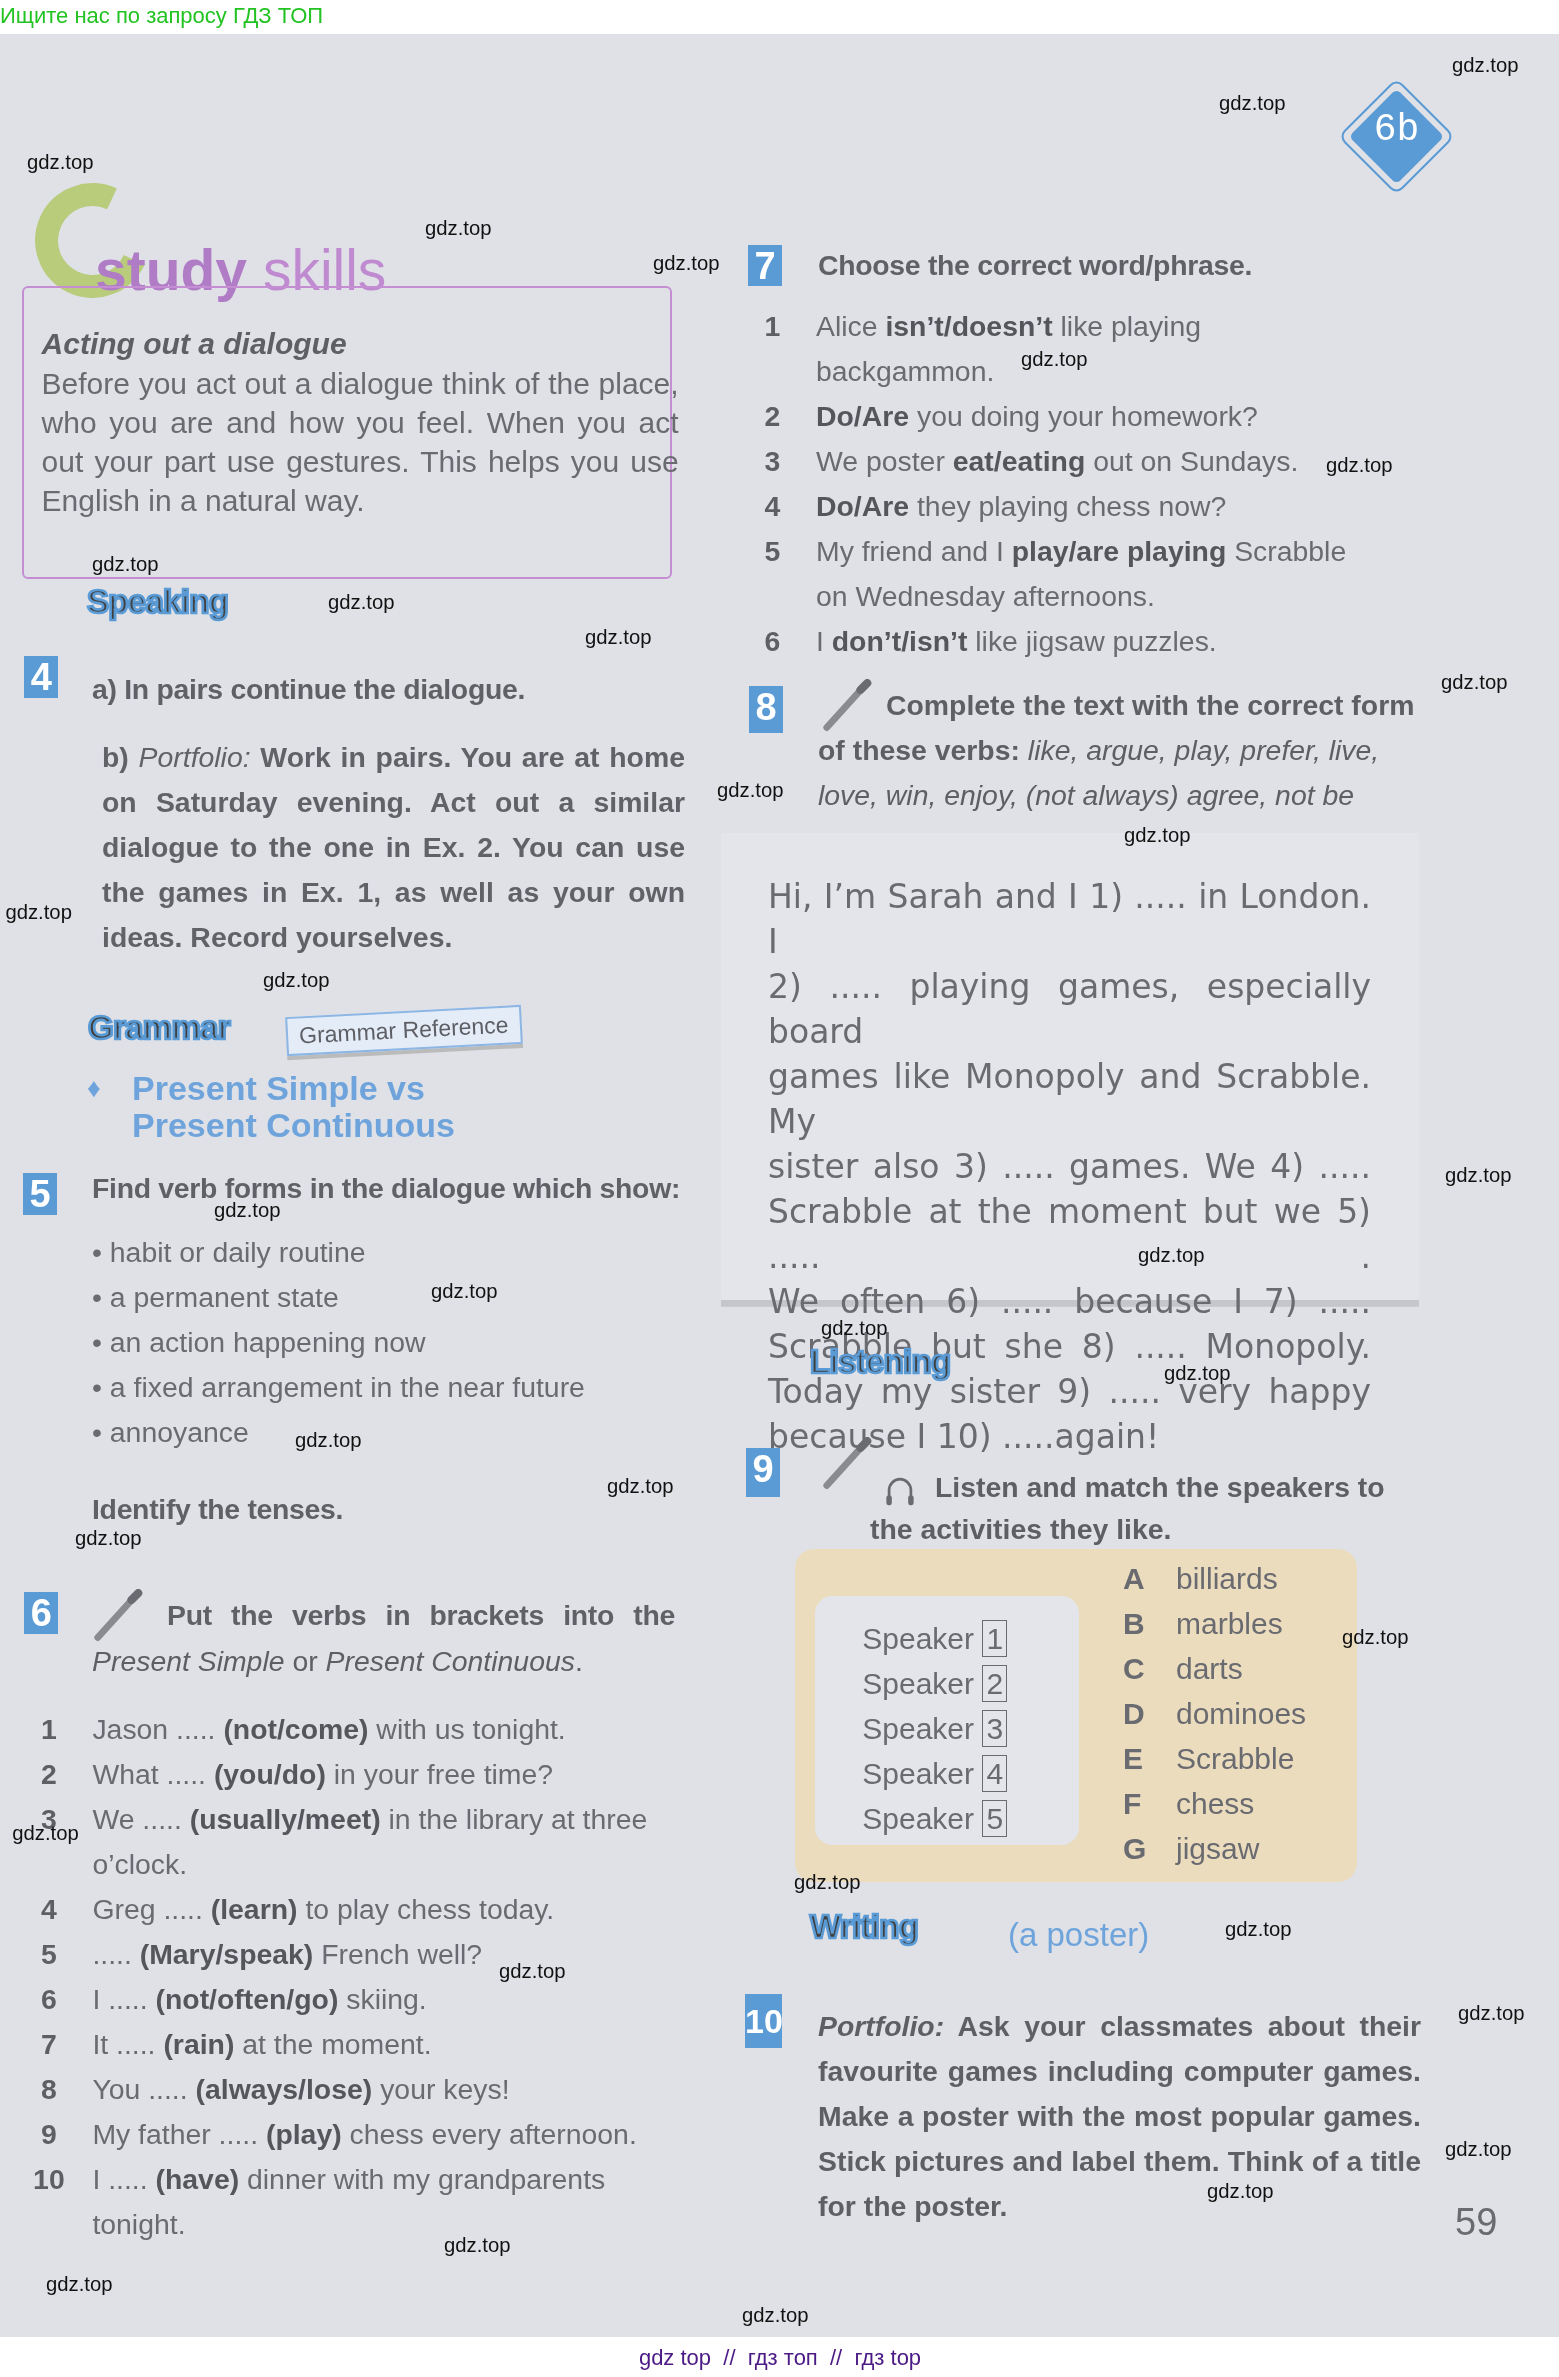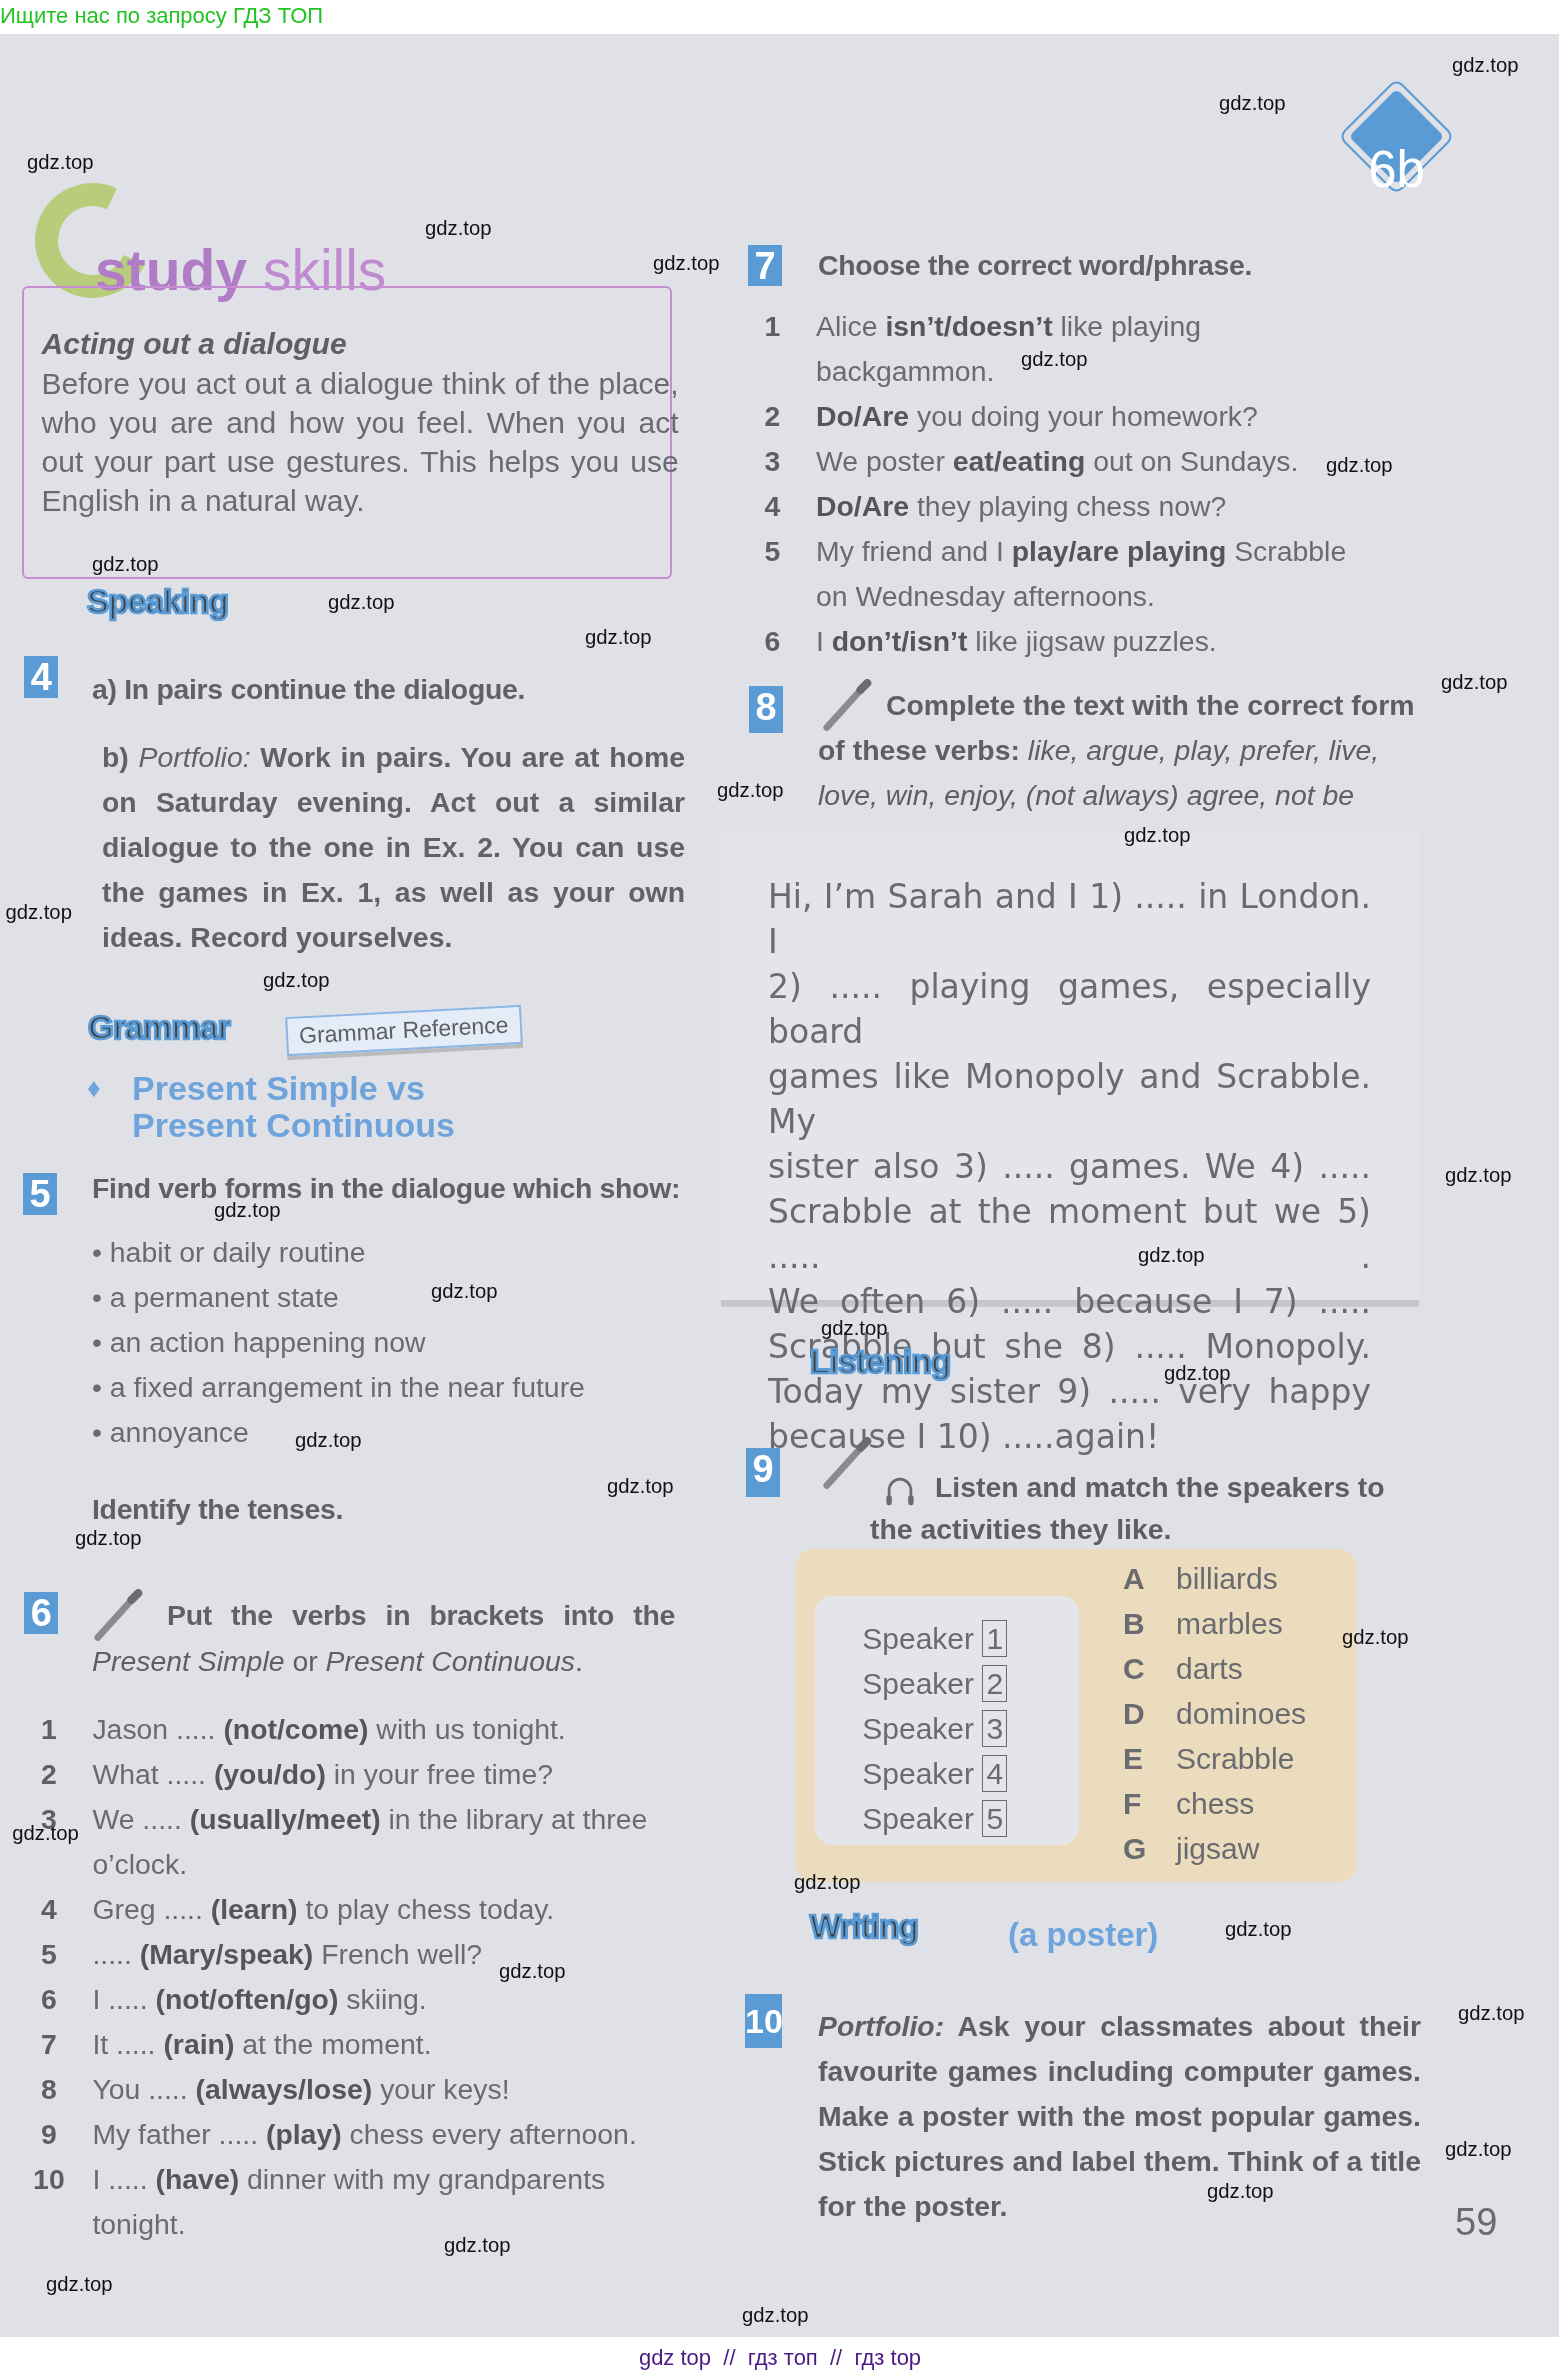--- a/index.html
+++ b/index.html
@@ -25,21 +25,21 @@
   <span>Ищите нас по запросу ГДЗ ТОП</span>
 </div>
 
 <div class="page">
 
   <div style="position:absolute; left:1329px; top:35px; width:135px; height:135px;">
     <svg width="135" height="135" viewBox="0 0 200 200" style="position:absolute;left:0;top:0;">
       <rect x="40" y="40" width="120" height="120" rx="12" transform="rotate(45 100 100)" fill="none" stroke="#5b9bd5" stroke-width="3"></rect>
       <rect x="50" y="50" width="100" height="100" rx="8" transform="rotate(45 100 100)" fill="#5b9bd5"></rect>
     </svg>
-    <div style="position:absolute;left:0;top:39px;width:135px;text-align:center;color:#fff;font-size:51px;font-family:Liberation Sans, sans-serif;margin-top:32px;">6b</div>
+    <div style="position:absolute;left:0;top:39px;width:135px;text-align:center;color:#fff;font-size:38px;font-family:Liberation Mono, monospace;">6b</div>
   </div>
 
   <div style="position:absolute; left:35px; top:149px; width:115px; height:115px; border-radius:50%; border:23px solid #b8cc7c; box-sizing:border-box; border-right-color:transparent; transform:rotate(-20deg);"></div>
   <div style="position:absolute; left:95px; top:203px; font-size:57px; white-space:nowrap;">
     <span style="font-weight:bold;color:#b07cc6;">study</span>
     <span style="color:#c08ad0;">skills</span>
   </div>
   <div style="position:absolute; left:22px; top:252px; width:650px; height:293px; border:2.7px solid #c58ed3; border-radius:6px; box-sizing:border-box;">
     <div style="position:absolute;left:17.6px;top:39px;font-size:30px;font-style:italic;font-weight:bold;color:#5e5f64;">Acting out a dialogue</div>
     <div style="position:absolute;left:17.6px;top:76px;width:637px;font-size:30px;line-height:39px;color:#6a6b70;text-align:justify;">Before you act out a dialogue think of the place, who you are and how you feel. When you act out your part use gestures. This helps you use English in a natural way.</div>
@@ -160,21 +160,21 @@
       <div><b style="display:inline-block;width:53px;">B</b><span>marbles</span></div>
       <div><b style="display:inline-block;width:53px;">C</b><span>darts</span></div>
       <div><b style="display:inline-block;width:53px;">D</b><span>dominoes</span></div>
       <div><b style="display:inline-block;width:53px;">E</b><span>Scrabble</span></div>
       <div><b style="display:inline-block;width:53px;">F</b><span>chess</span></div>
       <div><b style="display:inline-block;width:53px;">G</b><span>jigsaw</span></div>
     </div>
   </div>
 
   <div class="section-title" style="left:810px; top:1874px;">Writing</div>
-  <div style="position:absolute; left:1008px; top:1882px; font-size:33px; font-weight:bold; color:#6ea4db;">(a poster)</div>
+  <div style="position:absolute; left:1008px; top:1882px; font-size:33px; font-weight:normal; color:#6ea4db;">(a poster)</div>
 
   <div class="num-box wide" style="left:745px; top:1960px; height:54px; line-height:54px;">10</div>
   <div style="position:absolute; left:818px; top:1970px; width:603px; font-size:28.4px; font-weight:bold; line-height:45px; color:#5e5f64; text-align:justify;">
     <i>Portfolio:</i><span> Ask your classmates about their favourite games including computer games. Make a poster with the most popular games. Stick pictures and label them. Think of a title for the poster.</span>
   </div>
 
   <div style="position:absolute; left:1455px; top:2167px; font-size:38px; color:#6a6b70;">59</div>
 
   <div class="wm" style="left:1452px; top:20.3px;">gdz.top</div>
   <div class="wm" style="left:1219px; top:58px;">gdz.top</div>

